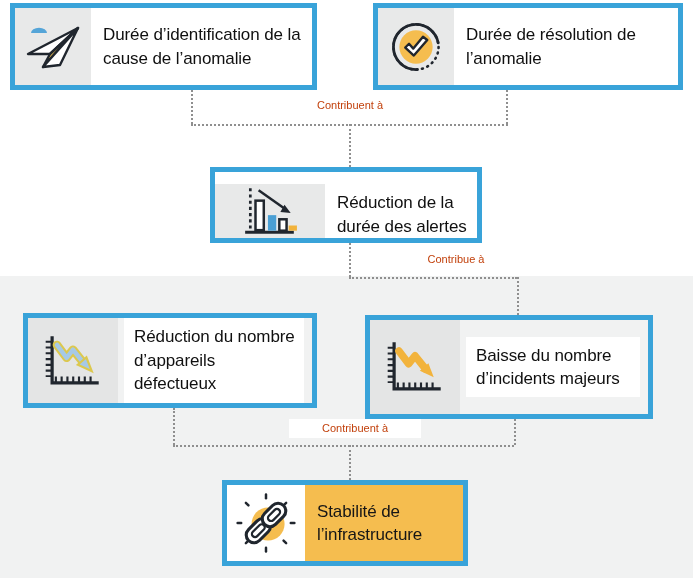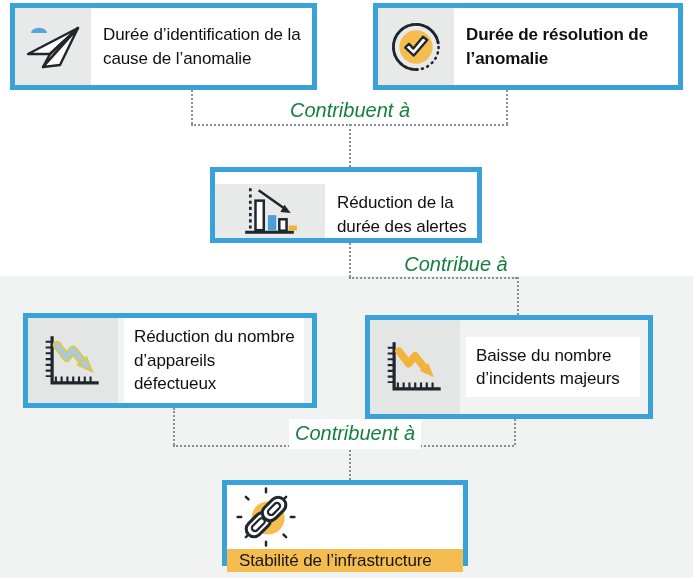--- a/index.html
+++ b/index.html
@@ -26,51 +26,50 @@
   .text-cell{
     flex:1 1 auto;display:flex;align-items:center;
     padding-left:12px;padding-right:8px;
     font-size:17px;line-height:1.38;letter-spacing:-0.1px;
   }
   .text-plate{background:#ffffff;padding:7px 8px 7px 10px;}
   .text-cell.orange{background:#f5bd4f;color:#161616;}
 
   .n1{left:10px;top:3px;width:307px;height:87px;}
   .n1 .icon-cell{width:76px;}
-  .n2{left:373px;top:3px;width:310px;height:87px;font-weight:bold;}
+  .n2{left:373px;top:3px;width:310px;height:87px;}
   .n2 .icon-cell{width:76px;}
   .n3{left:210px;top:167px;width:272px;height:76px;align-items:flex-end;}
   .n3 .icon-cell{width:110px;}
   .n4{left:23px;top:313px;width:294px;height:95px;}
   .n4 .icon-cell{width:90px;background:#e4e5e5;}
   .n5{left:365px;top:315px;width:288px;height:104px;}
   .n5 .icon-cell{width:90px;background:#e4e5e5;}
-  .n6{left:222px;top:480px;width:246px;height:86px;flex-direction:column;}
+  .n6{left:222px;top:480px;width:246px;height:86px;}
   .n6 .icon-cell{width:78px;}
   .n4 .text-cell,.n5 .text-cell{padding-left:6px;}
 
   
   .cv{position:absolute;width:0;border-left:2px dotted #8f8f8f;}
   .ch{position:absolute;height:0;border-top:2px dotted #8f8f8f;}
   .c1{left:191px;top:90px;height:34px;}
   .c2{left:506px;top:90px;height:34px;}
   .c3{left:191px;top:124px;width:317px;}
   .c4{left:349px;top:124px;height:43px;}
   .c5{left:349px;top:243px;height:34px;}
   .c6{left:349px;top:277px;width:168px;}
   .c7{left:517px;top:277px;height:38px;}
   .c8{left:173px;top:408px;height:37px;}
   .c9{left:514px;top:408px;height:37px;}
   .c10{left:173px;top:445px;width:341px;}
   .c11{left:349px;top:445px;height:35px;}
 
   .conn-label{
-    position:absolute;font-size:20px;color:#15803d;letter-spacing:0;
+    position:absolute;font-size:11px;color:#c2410c;letter-spacing:0;
     text-align:center;
-    font-style:italic;
   }
   .lbl-top{left:270px;top:99px;width:160px;}
   .lbl-mid{left:398px;top:253px;width:116px;text-align:center;}
   .lbl-bottom{left:289px;top:419px;width:132px;background:#ffffff;padding:3px 0 4px 0;}
 </style>
 </head>
 <body>
 
 <div class="stage">
 

